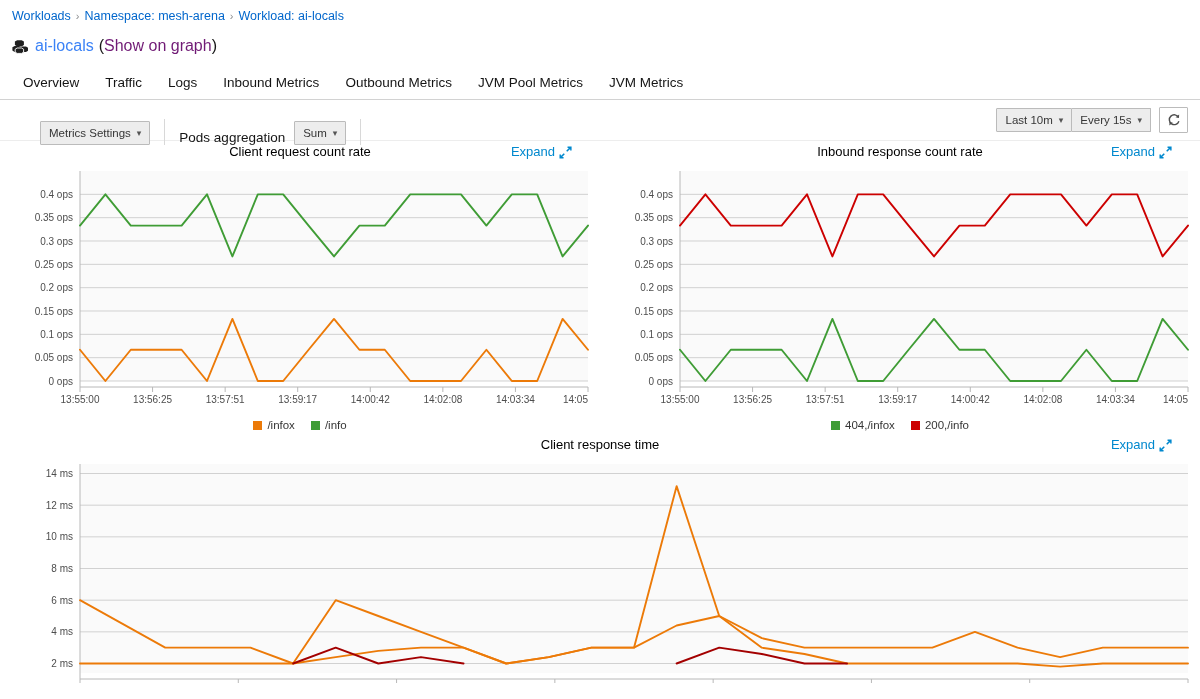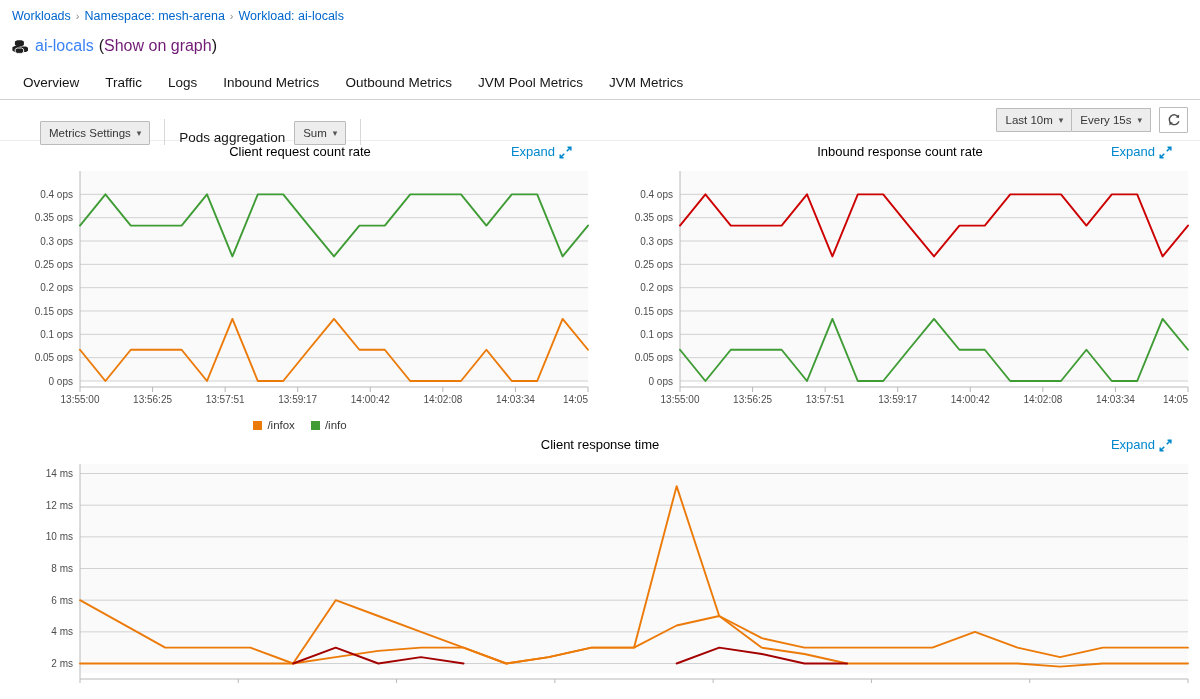--- a/index.html
+++ b/index.html
@@ -395,20 +395,30 @@
             <line x1="442.8571428571429" y1="224" x2="442.8571428571429" y2="229" stroke="#b8b8b8" stroke-width="1"></line>
             <text x="442.8571428571429" y="240" text-anchor="middle" class="tick-label">14:02:08</text>
             <line x1="515.4285714285713" y1="224" x2="515.4285714285713" y2="229" stroke="#b8b8b8" stroke-width="1"></line>
             <text x="515.4285714285713" y="240" text-anchor="middle" class="tick-label">14:03:34</text>
             <line x1="588" y1="224" x2="588" y2="229" stroke="#b8b8b8" stroke-width="1"></line>
             <text x="588" y="240" text-anchor="end" class="tick-label">14:05</text>
             <polyline points="80.00,186.73 105.40,218.00 130.80,186.73 156.20,186.73 181.60,186.73 207.00,218.00 232.40,155.93 257.80,218.00 283.20,218.00 308.60,186.73 334.00,155.93 359.40,186.73 384.80,186.73 410.20,218.00 435.60,218.00 461.00,218.00 486.40,186.73 511.80,218.00 537.20,218.00 562.60,155.93 588.00,186.73" fill="none" stroke="#3f9c35" stroke-width="1.9" stroke-linejoin="round" stroke-linecap="round"></polyline>
             <polyline points="80.00,62.60 105.40,31.33 130.80,62.60 156.20,62.60 181.60,62.60 207.00,31.33 232.40,93.40 257.80,31.33 283.20,31.33 308.60,62.60 334.00,93.40 359.40,62.60 384.80,62.60 410.20,31.33 435.60,31.33 461.00,31.33 486.40,62.60 511.80,31.33 537.20,31.33 562.60,93.40 588.00,62.60" fill="none" stroke="#cc0000" stroke-width="1.9" stroke-linejoin="round" stroke-linecap="round"></polyline>
           </svg>
         </div>
+      <div class="legend" id="legend1">
+          <div class="legend-item">
+            <span class="legend-swatch" style="background: rgb(63, 156, 53);"></span>
+            <span>404,/infox</span>
+          </div>
+          <div class="legend-item">
+            <span class="legend-swatch" style="background: rgb(204, 0, 0);"></span>
+            <span>200,/info</span>
+          </div>
+        </div>
     </div>
   </div>
 
   <div class="chart-card full">
     <div class="chart-head">
       <div class="chart-title">Client response time</div>
       <div class="expand-link">
         <span>Expand</span>
         <svg width="13" height="13" viewBox="0 0 16 16">
           <path d="M9.5 6.5 L14 2 M10.5 1.6 L14.6 1.6 L14.6 5.6" stroke="#0088ce" stroke-width="1.8" fill="none"></path>

